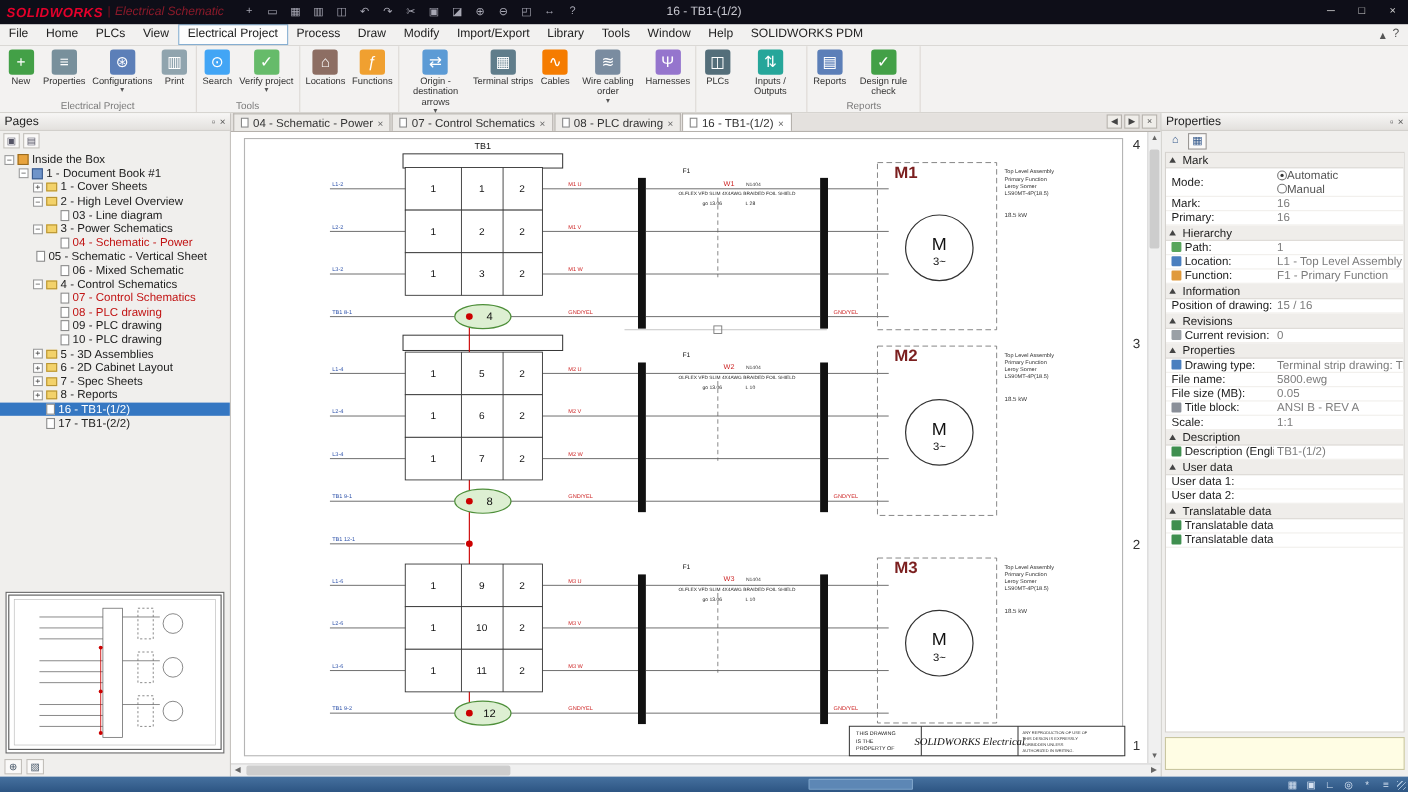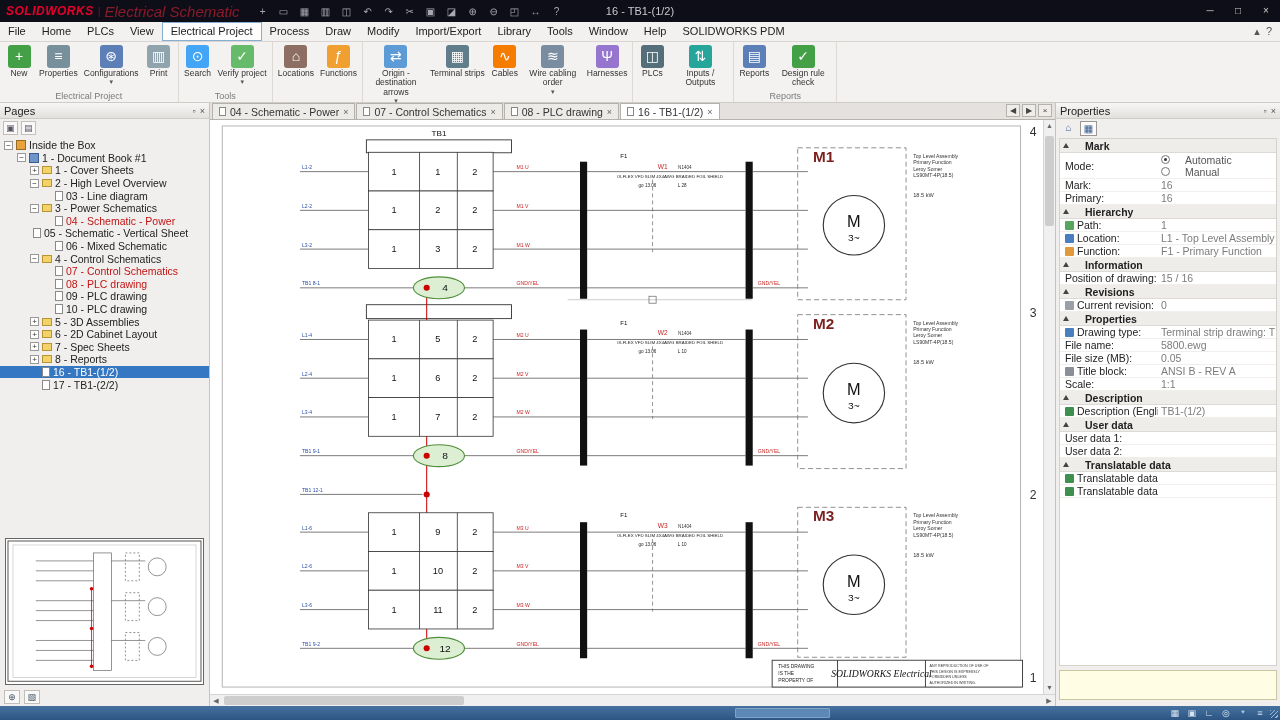--- a/index.html
+++ b/index.html
@@ -3,21 +3,21 @@
 <meta charset="utf-8">
 <style>
   * { box-sizing: border-box; }
   html,body { margin:0; padding:0; width:1280px; height:720px; overflow:hidden;
               font-family:"Liberation Sans", sans-serif; background:#fff; font-size:11px; color:#222; }
 
   
   .titlebar { height:22px; background:#0e0e18; display:flex; align-items:center; position:relative; color:#bbb; }
   .tb-brand { margin-left:6px; font-weight:bold; font-style:italic; color:#e4002b; font-size:12px; letter-spacing:.5px; }
   .tb-div { color:#7a1020; margin:0 4px; }
-  .tb-app { color:#8b1a2a; font-size:15px; font-style:italic; }
+  .tb-app { color:#8b1a2a; font-size:11px; font-style:italic; }
   .qat { display:flex; gap:7px; margin-left:16px; }
   .qat span { font-size:10px; color:#a8a8b4; width:14px; text-align:center; cursor:default; }
   .tb-title { position:absolute; left:0; right:0; text-align:center; color:#c8c8d0; font-size:11px; pointer-events:none; }
   .tb-controls { margin-left:auto; display:flex; z-index:2; }
   .tb-controls span { width:28px; text-align:center; color:#cfcfcf; font-size:10px; line-height:22px; }
 
   
   .menubar { height:20px; background:#f2f1f0; border-bottom:1px solid #d8d5d2; display:flex; align-items:stretch; }
   .menu-item { padding:3px 8px 0 8px; color:#222; cursor:default; }
   .menu-item.active { background:#fdfdfd; border:1px solid #86aed1; padding-top:2px; }
@@ -82,32 +82,32 @@
 
   
   .right-panel { width:225px; background:#f0efed; border-left:1px solid #c6c3bf; display:flex; flex-direction:column; }
   .rp-iconrow { height:19px; display:flex; gap:3px; padding:2px 4px; }
   .rp-iconrow span { width:17px; height:15px; font-size:10px; line-height:14px; text-align:center; color:#355a8c; }
   .rp-iconrow span.activei { border:1px solid #9a9794; background:#fbfaf9; }
   .rp-tabrow { height:17px; position:relative; border-bottom:1px solid #a8a5a1; padding-left:4px; }
   .rp-tab { display:inline-block; height:17px; padding:2px 10px 0 10px; background:#fff; border:1px solid #a8a5a1; border-bottom:none; font-size:10.5px; }
   .rp-edit { position:absolute; right:4px; top:1px; font-size:10px; color:#555; }
   .prop-grid { flex:1; background:#fff; border:1px solid #d5d2ce; margin:0 3px; overflow:hidden; font-size:10.5px; }
-  .prop-section-header { height:14px; display:flex; align-items:center; gap:16px; font-weight:bold; background:#efedea;
+  .prop-section-header { height:14px; display:flex; align-items:center; gap:6px; font-weight:normal; background:#efedea;
                          border-bottom:1px solid #dddad6; padding-left:3px; }
   .tri { width:0; height:0; border-left:3px solid transparent; border-right:3px solid transparent; border-bottom:5px solid #444; }
   .prop-row { display:grid; grid-template-columns:98px 1fr; min-height:13px; border-bottom:1px solid #f1efec; align-items:center; }
   .prop-label { padding-left:5px; color:#222; white-space:nowrap; overflow:hidden; }
   .prop-value { color:#7c7c7c; padding-left:3px; white-space:nowrap; overflow:hidden; }
   .pic { width:9px; height:9px; display:inline-block; margin-right:3px; vertical-align:-1px; border-radius:1px; }
   .pic-path{background:#58a65c}.pic-location{background:#4a7fbf}.pic-function{background:#e09a3c}
   .pic-revision{background:#9aa0a6}.pic-drawing-type{background:#4a7fbf}.pic-title-block{background:#8a8f98}
   .pic-language{background:#3f8f4f}
   .radio-row { min-height:26px; }
-  .radio-line { display:flex; align-items:center; gap:15px; height:12px; color:#555; }
+  .radio-line { display:flex; align-items:center; gap:0; height:12px; color:#555; }
   .radio { width:9px; height:9px; border:1px solid #777; border-radius:50%; background:#fff; position:relative; flex:none; }
   .radio.on::after { content:""; position:absolute; left:2px; top:2px; width:3px; height:3px; border-radius:50%; background:#333; }
   .rp-note { height:30px; margin:4px 3px 6px 3px; background:#fffde4; border:1px solid #c9c6a0; }
 
   
   .statusbar { height:14px; background:linear-gradient(#46719f,#2d5583); position:relative; }
   .status-field { position:absolute; left:735px; top:2px; width:95px; height:10px; background:#5d87b5; border:1px solid #7da3c9; border-radius:1px; }
   .status-tray { position:absolute; right:14px; top:0; display:flex; gap:5px; }
   .status-tray span { color:#d7e3f2; font-size:9px; line-height:14px; width:12px; text-align:center; }
   .resize-grip { position:absolute; right:2px; bottom:2px; width:8px; height:8px;

